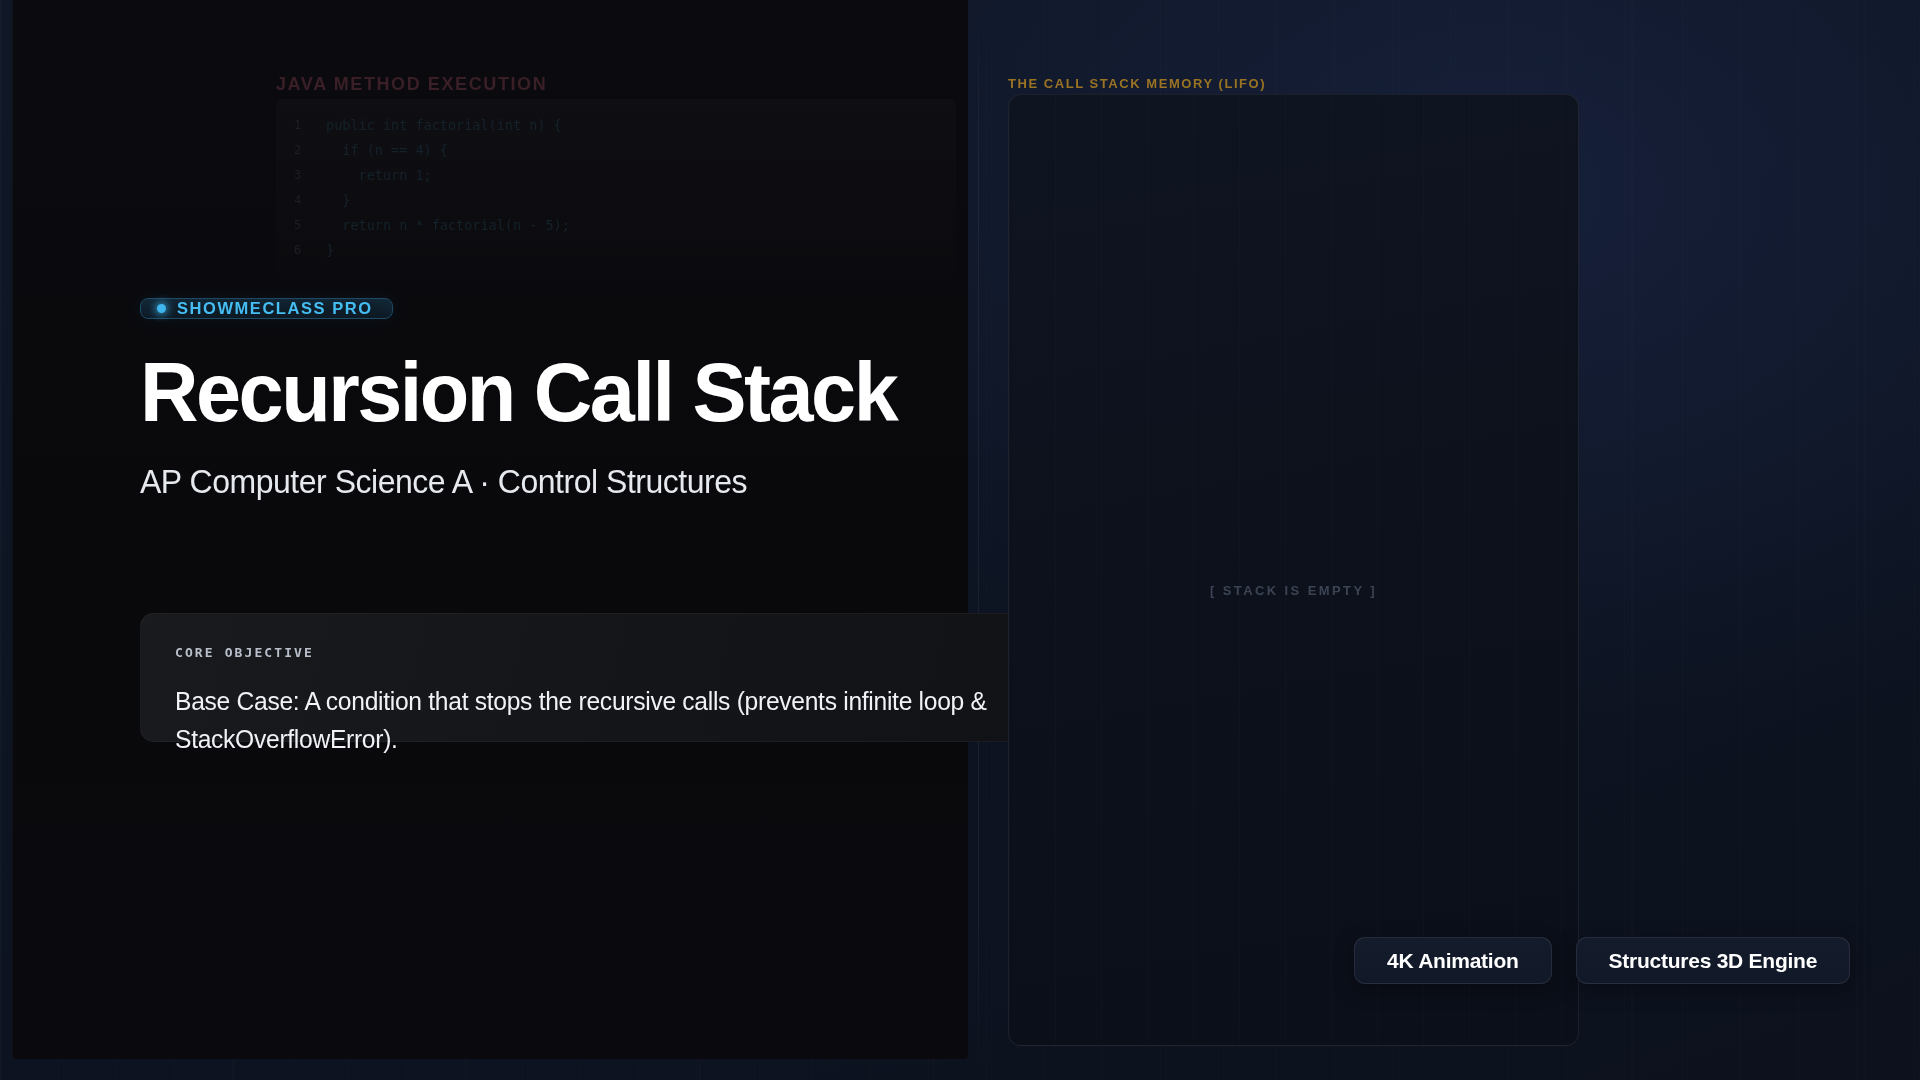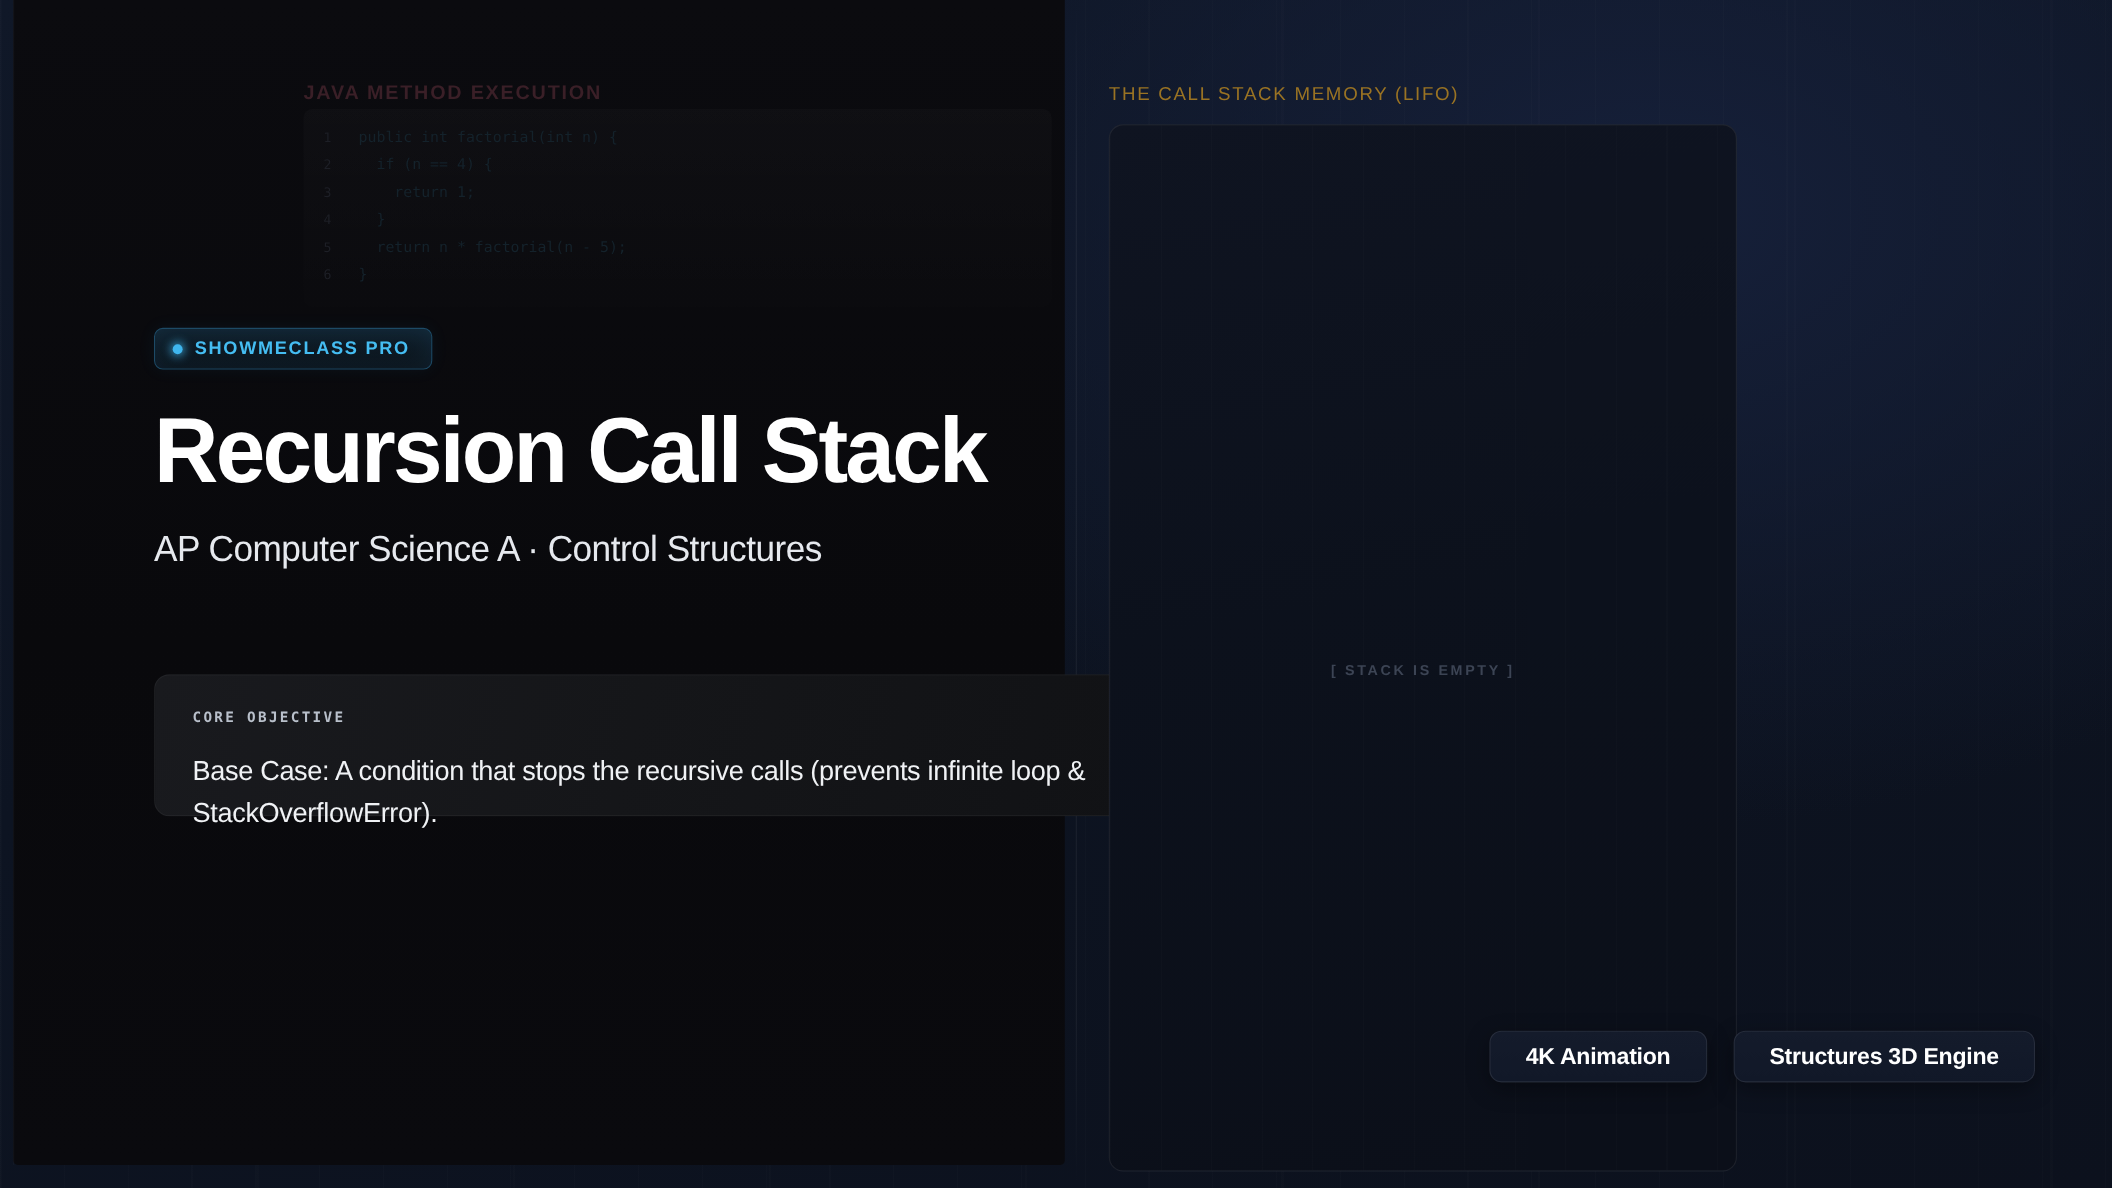--- a/index.html
+++ b/index.html
@@ -102,21 +102,21 @@
   }
   .code-txt { color:#14222b; }
 
   
   #hero { position:absolute; left:140px; top:298px; width:900px; }
 
   #badge {
     display:inline-flex;
     align-items:center;
     gap:11px;
-    height:38px;
+    height:21px;
     padding:0 19px 0 16px;
     border:1px solid #1d4a66;
     border-radius:8px;
     background:linear-gradient(180deg, rgba(28,75,104,0.34), rgba(18,48,68,0.22));
     box-shadow:0 0 22px rgba(47,160,224,0.10) inset, 0 0 16px rgba(47,160,224,0.07);
   }
   #badge-dot {
     width:9px; height:9px; border-radius:50%;
     background:#3fb6ee;
     box-shadow:0 0 9px 2px rgba(63,182,238,0.75);
@@ -174,28 +174,28 @@
     color:#f0f2f5;
     letter-spacing:-0.3px;
     transform:scaleX(0.985);
     transform-origin:left top;
   }
 
   
   #stack-eyebrow {
     position:absolute;
     left:1008px; top:76px;
-    font-size:17px;
-    font-weight:400;
+    font-size:13px;
+    font-weight:700;
     letter-spacing:1.55px;
     color:#9a7323;
   }
   #stack-card {
     position:absolute;
-    left:1008px; top:113px;
+    left:1008px; top:94px;
     width:571px; height:952px;
     border-radius:13px;
     border:1px solid rgba(255,255,255,0.075);
     background:linear-gradient(170deg,#0f1421 0%, #0c111c 45%, #0b0f19 100%);
     overflow:hidden;
   }
   #stack-card-texture {
     position:absolute; inset:0;
     background-image:repeating-linear-gradient(
       90deg,

